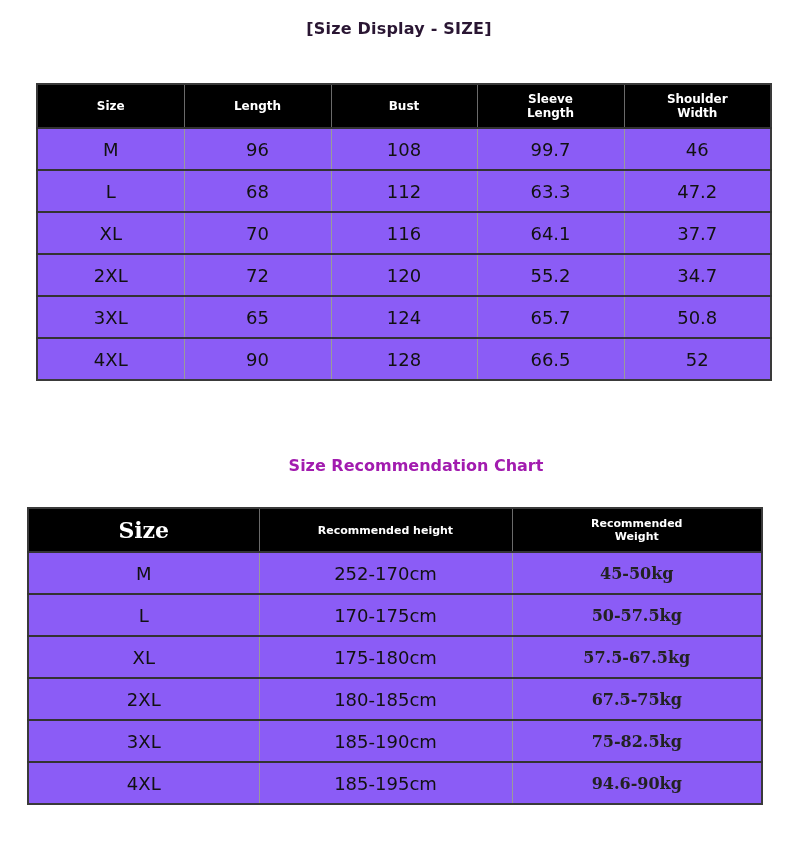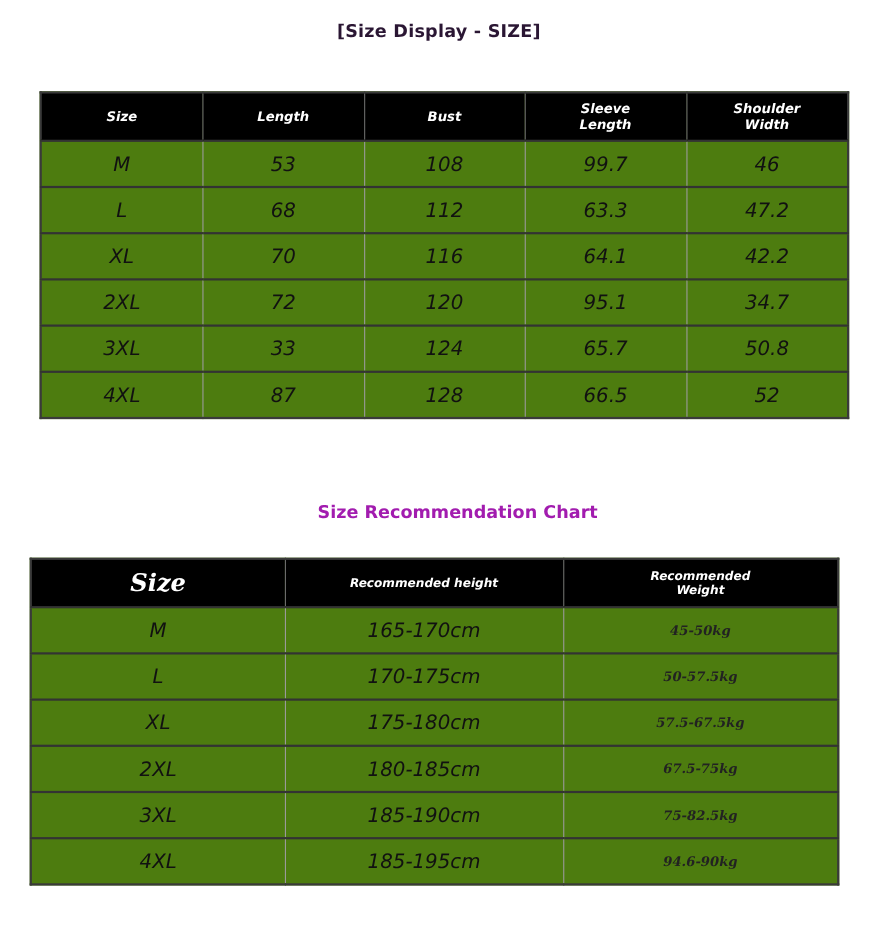--- a/index.html
+++ b/index.html
@@ -35,22 +35,21 @@
       font-family: "DejaVu Sans", sans-serif;
       font-weight: bold;
       font-size: 16px;
       color: #a21caf;
       padding-left: 32px;
     }
     table.size-table {
       position: absolute;
       border-collapse: collapse;
       table-layout: fixed;
-      background: #4d7c0f;
-      font-style: italic;
+      background: #8b5cf6;
     }
     #table-size {
       left: 36px;
       top: 83px;
       width: 734px;
       height: 295px;
       border: 2px solid #3a3a3a;
     }
     #table-rec {
       left: 27px;
@@ -89,21 +88,21 @@
       font-family: "DejaVu Serif", serif;
       font-size: 22px;
       font-weight: bold;
     }
     #table-rec th.small {
       font-size: 11px;
       line-height: 13px;
       margin-left: 48px;
     }
     #table-rec td.weight {
-      font-size: 12px;
+      font-size: 16px;
       font-weight: bold;
       font-family: "DejaVu Serif", serif;
       color: #222;
       border-radius: 12px;
     }
   </style>
 </head>
 <body>
 
 <div class="title-main">[Size Display - SIZE]</div>
@@ -121,56 +120,56 @@
       <th><span>Size</span></th>
       <th><span>Length</span></th>
       <th><span>Bust</span></th>
       <th><span>Sleeve</span><br><span>Length</span></th>
       <th><span>Shoulder</span><br><span>Width</span></th>
     </tr>
   </thead>
   <tbody>
     <tr>
       <td>M</td>
-      <td>53</td>
+      <td>96</td>
       <td>108</td>
       <td>99.7</td>
       <td>46</td>
     </tr>
     <tr>
       <td>L</td>
       <td>68</td>
       <td>112</td>
       <td>63.3</td>
       <td>47.2</td>
     </tr>
     <tr>
       <td>XL</td>
       <td>70</td>
       <td>116</td>
       <td>64.1</td>
-      <td>42.2</td>
+      <td>37.7</td>
     </tr>
     <tr>
       <td>2XL</td>
       <td>72</td>
       <td>120</td>
-      <td>95.1</td>
+      <td>55.2</td>
       <td>34.7</td>
     </tr>
     <tr>
       <td>3XL</td>
-      <td>33</td>
+      <td>65</td>
       <td>124</td>
       <td>65.7</td>
       <td>50.8</td>
     </tr>
     <tr>
       <td>4XL</td>
-      <td>87</td>
+      <td>90</td>
       <td>128</td>
       <td>66.5</td>
       <td>52</td>
     </tr>
   </tbody>
 </table>
 
 <div class="title-rec">Size Recommendation Chart</div>
 
 <table class="size-table" id="table-rec">
@@ -182,21 +181,21 @@
   <thead>
     <tr>
       <th class="big"><span>Size</span></th>
       <th class="small"><span>Recommended height</span></th>
       <th class="small"><span>Recommended</span><br><span>Weight</span></th>
     </tr>
   </thead>
   <tbody>
     <tr>
       <td>M</td>
-      <td>165-170cm</td>
+      <td>252-170cm</td>
       <td class="weight">45-50kg</td>
     </tr>
     <tr>
       <td>L</td>
       <td>170-175cm</td>
       <td class="weight">50-57.5kg</td>
     </tr>
     <tr>
       <td>XL</td>
       <td>175-180cm</td>

